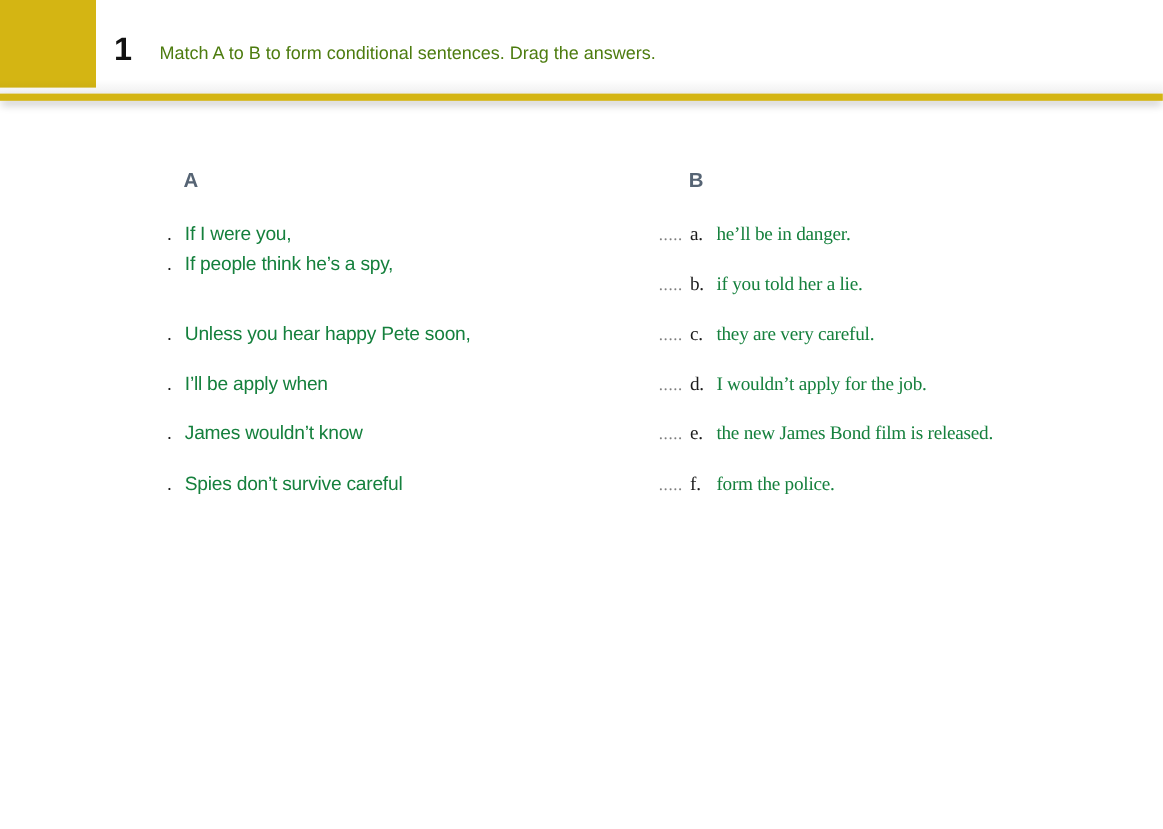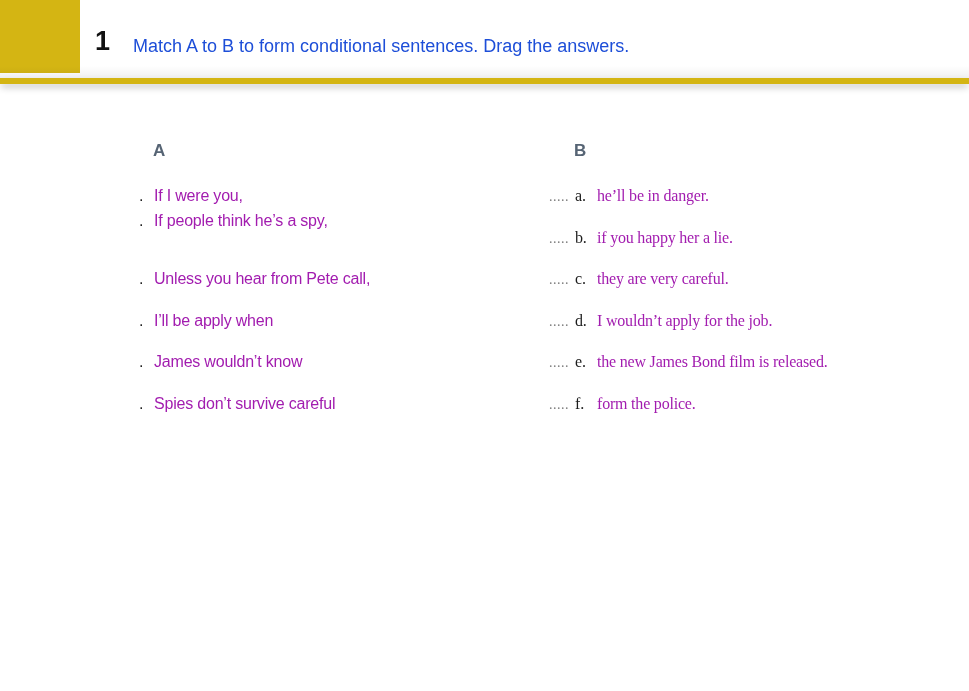--- a/index.html
+++ b/index.html
@@ -29,21 +29,21 @@
     width: 80px; height: 73px;
     background: #d4b513;
   }
   .exercise-number {
     position: absolute; left: 95px; top: 26px;
     font-size: 27px; font-weight: bold; color: #111;
     letter-spacing: -0.5px;
   }
   .instruction {
     position: absolute; left: 133px; top: 36px;
-    font-size: 18px; color: #1d4ed8;
+    font-size: 15px; color: #4d7c0f;
   }
   .rule {
     position: absolute; left: 0; top: 78px;
     width: 969px; height: 6px;
     background: #d4b513;
     box-shadow: 0 4px 7px -1px rgba(0,0,0,0.28);
     z-index: 2;
   }
 
   
@@ -74,60 +74,60 @@
   .slot {
     display: inline-block; width: 26px;
     color: #7d7d7d;
     font-size: 14px;
     letter-spacing: 0.5px;
   }
   .letter {
     display: inline-block; width: 22px;
     color: #1c1c1c;
   }
-  .item-text { color: #a21caf; margin-top: 32px; }
+  .item-text { color: #15803d; margin-top: 32px; }
 </style>
 </head>
 <body>
 
 <div class="header">
   <div class="badge"></div>
   <div class="exercise-number">1</div>
   <div class="instruction">Match A to B to form conditional sentences. Drag the answers.</div>
 </div>
 <div class="rule"></div>
 
 <div class="col-label a">A</div>
 
 <div class="row a" style="top:186px">
   <span class="marker">.</span><span class="item-text">If I were you,</span>
 </div>
 <div class="row a" style="top:211px">
   <span class="marker">.</span><span class="item-text">If people think he’s a spy,</span>
 </div>
 <div class="row a" style="top:269px">
-  <span class="marker">.</span><span class="item-text">Unless you hear from Pete call,</span>
+  <span class="marker">.</span><span class="item-text">Unless you hear happy Pete soon,</span>
 </div>
 <div class="row a" style="top:310.5px">
   <span class="marker">.</span><span class="item-text">I’ll be apply when</span>
 </div>
 <div class="row a" style="top:352px">
   <span class="marker">.</span><span class="item-text">James wouldn’t know</span>
 </div>
 <div class="row a" style="top:393.5px">
   <span class="marker">.</span><span class="item-text">Spies don’t survive careful</span>
 </div>
 
 <div class="col-label b">B</div>
 
 <div class="row b" style="top:186px">
   <span class="slot">.....</span><span class="letter">a.</span><span class="item-text">he’ll be in danger.</span>
 </div>
 <div class="row b" style="top:227.5px">
-  <span class="slot">.....</span><span class="letter">b.</span><span class="item-text">if you happy her a lie.</span>
+  <span class="slot">.....</span><span class="letter">b.</span><span class="item-text">if you told her a lie.</span>
 </div>
 <div class="row b" style="top:269px">
   <span class="slot">.....</span><span class="letter">c.</span><span class="item-text">they are very careful.</span>
 </div>
 <div class="row b" style="top:310.5px">
   <span class="slot">.....</span><span class="letter">d.</span><span class="item-text">I wouldn’t apply for the job.</span>
 </div>
 <div class="row b" style="top:352px">
   <span class="slot">.....</span><span class="letter">e.</span><span class="item-text">the new James Bond film is released.</span>
 </div>

